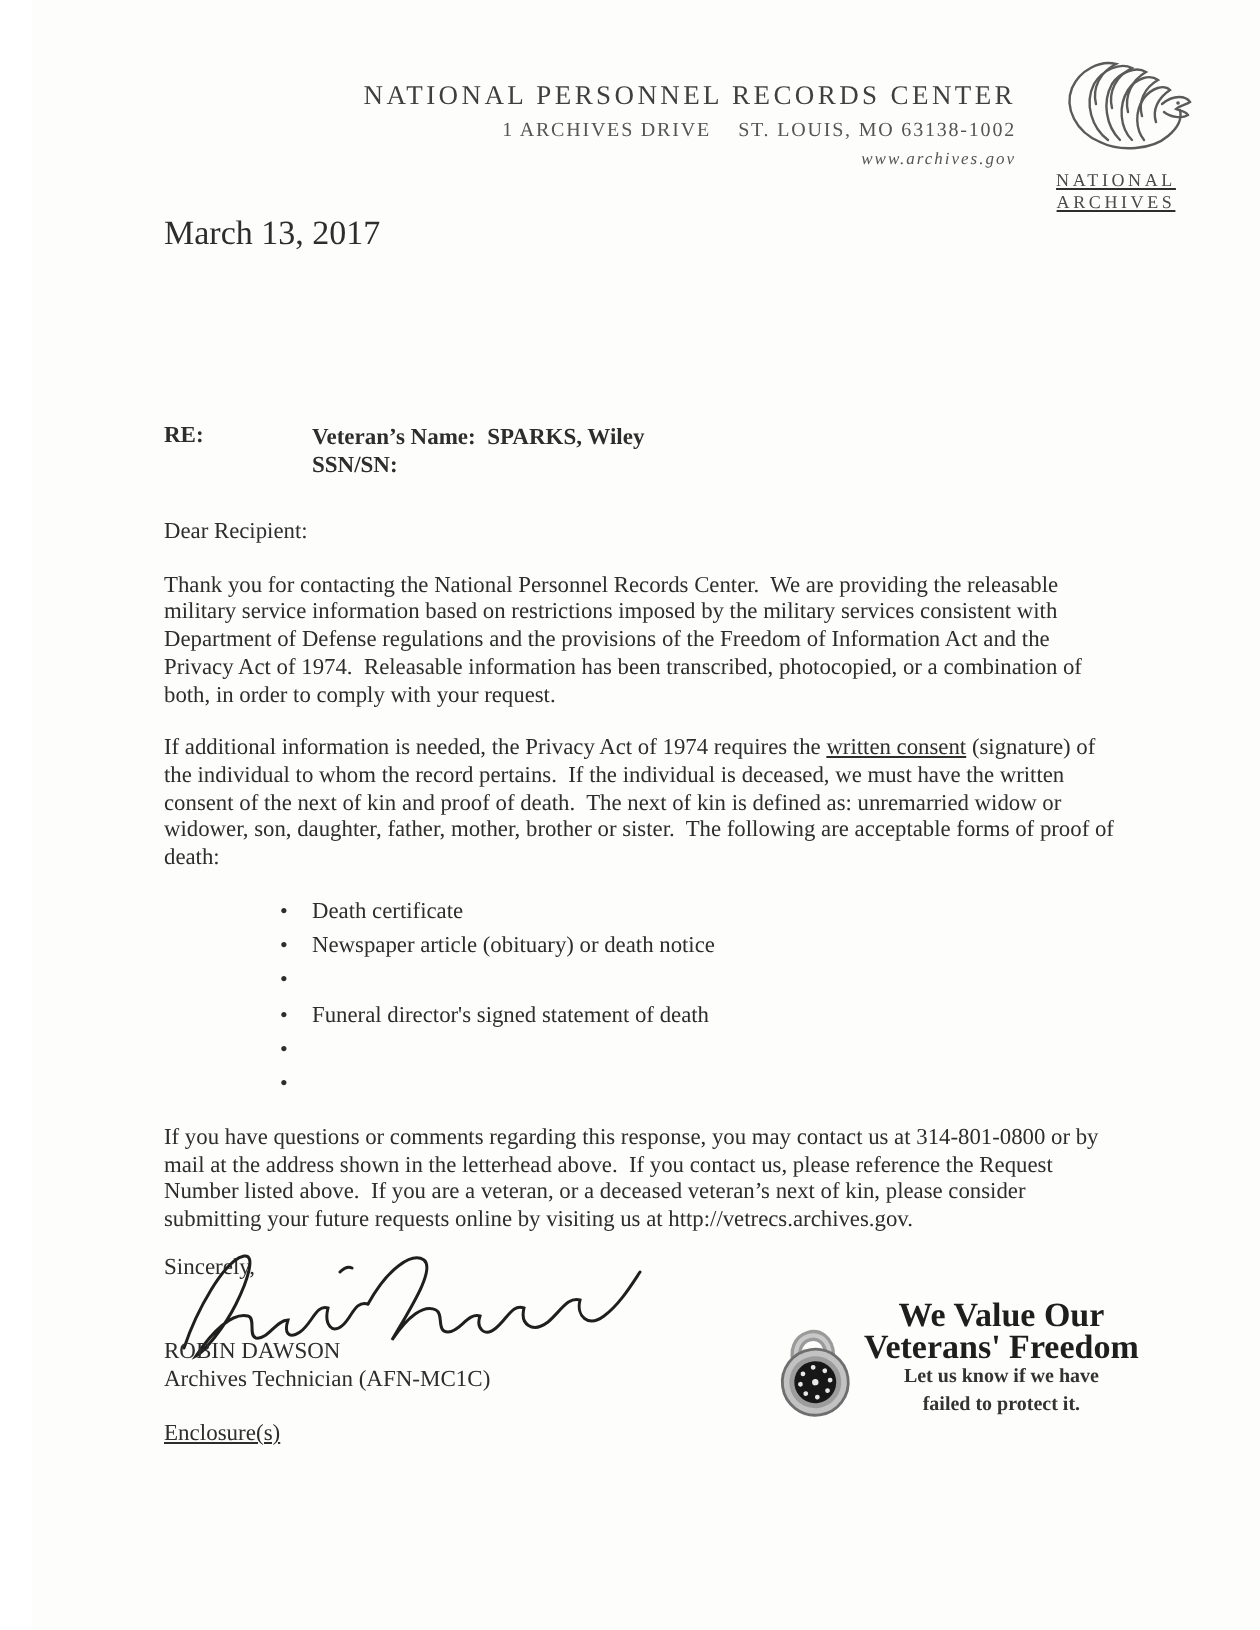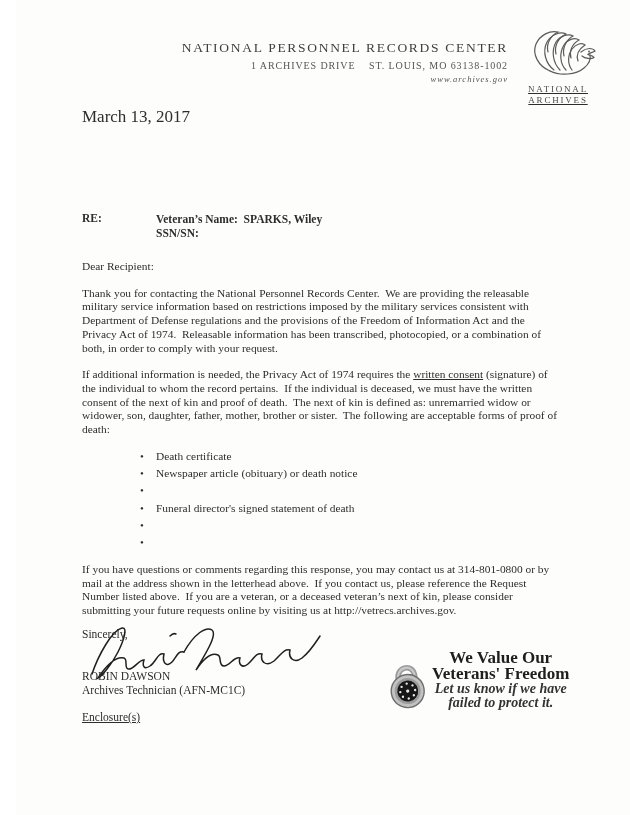--- a/index.html
+++ b/index.html
@@ -68,21 +68,21 @@
   .enclosure { position: absolute; left: 0; top: 83px; text-decoration: underline; }
 
   
   .privacy-badge {
     position: absolute; left: 370px; top: 650px; width: 190px;
     display: flex; align-items: flex-start;
   }
   .lock-wrap { flex: none; margin-top: 8px; transform: rotate(-8deg); }
   .privacy-text { text-align: center; margin-left: 2px; }
   .privacy-heading { font-weight: bold; font-size: 17px; line-height: 15.5px; color: #1e1e1e; }
-  .privacy-tagline { font-style: italic; font-weight: bold; font-size: 14px; line-height: 11.5px; color: #333; margin-top: 2px; }
+  .privacy-tagline { font-weight: bold; font-size: 10px; line-height: 11.5px; color: #333; margin-top: 2px; }
 </style>
 </head>
 <body>
 
 <div class="page">
 
   <div class="letterhead">
     <div class="letterhead-text">
       <div class="org-name pre">NATIONAL PERSONNEL RECORDS CENTER</div>
       <div class="org-address pre">1 ARCHIVES DRIVE    ST. LOUIS, MO 63138-1002</div>

